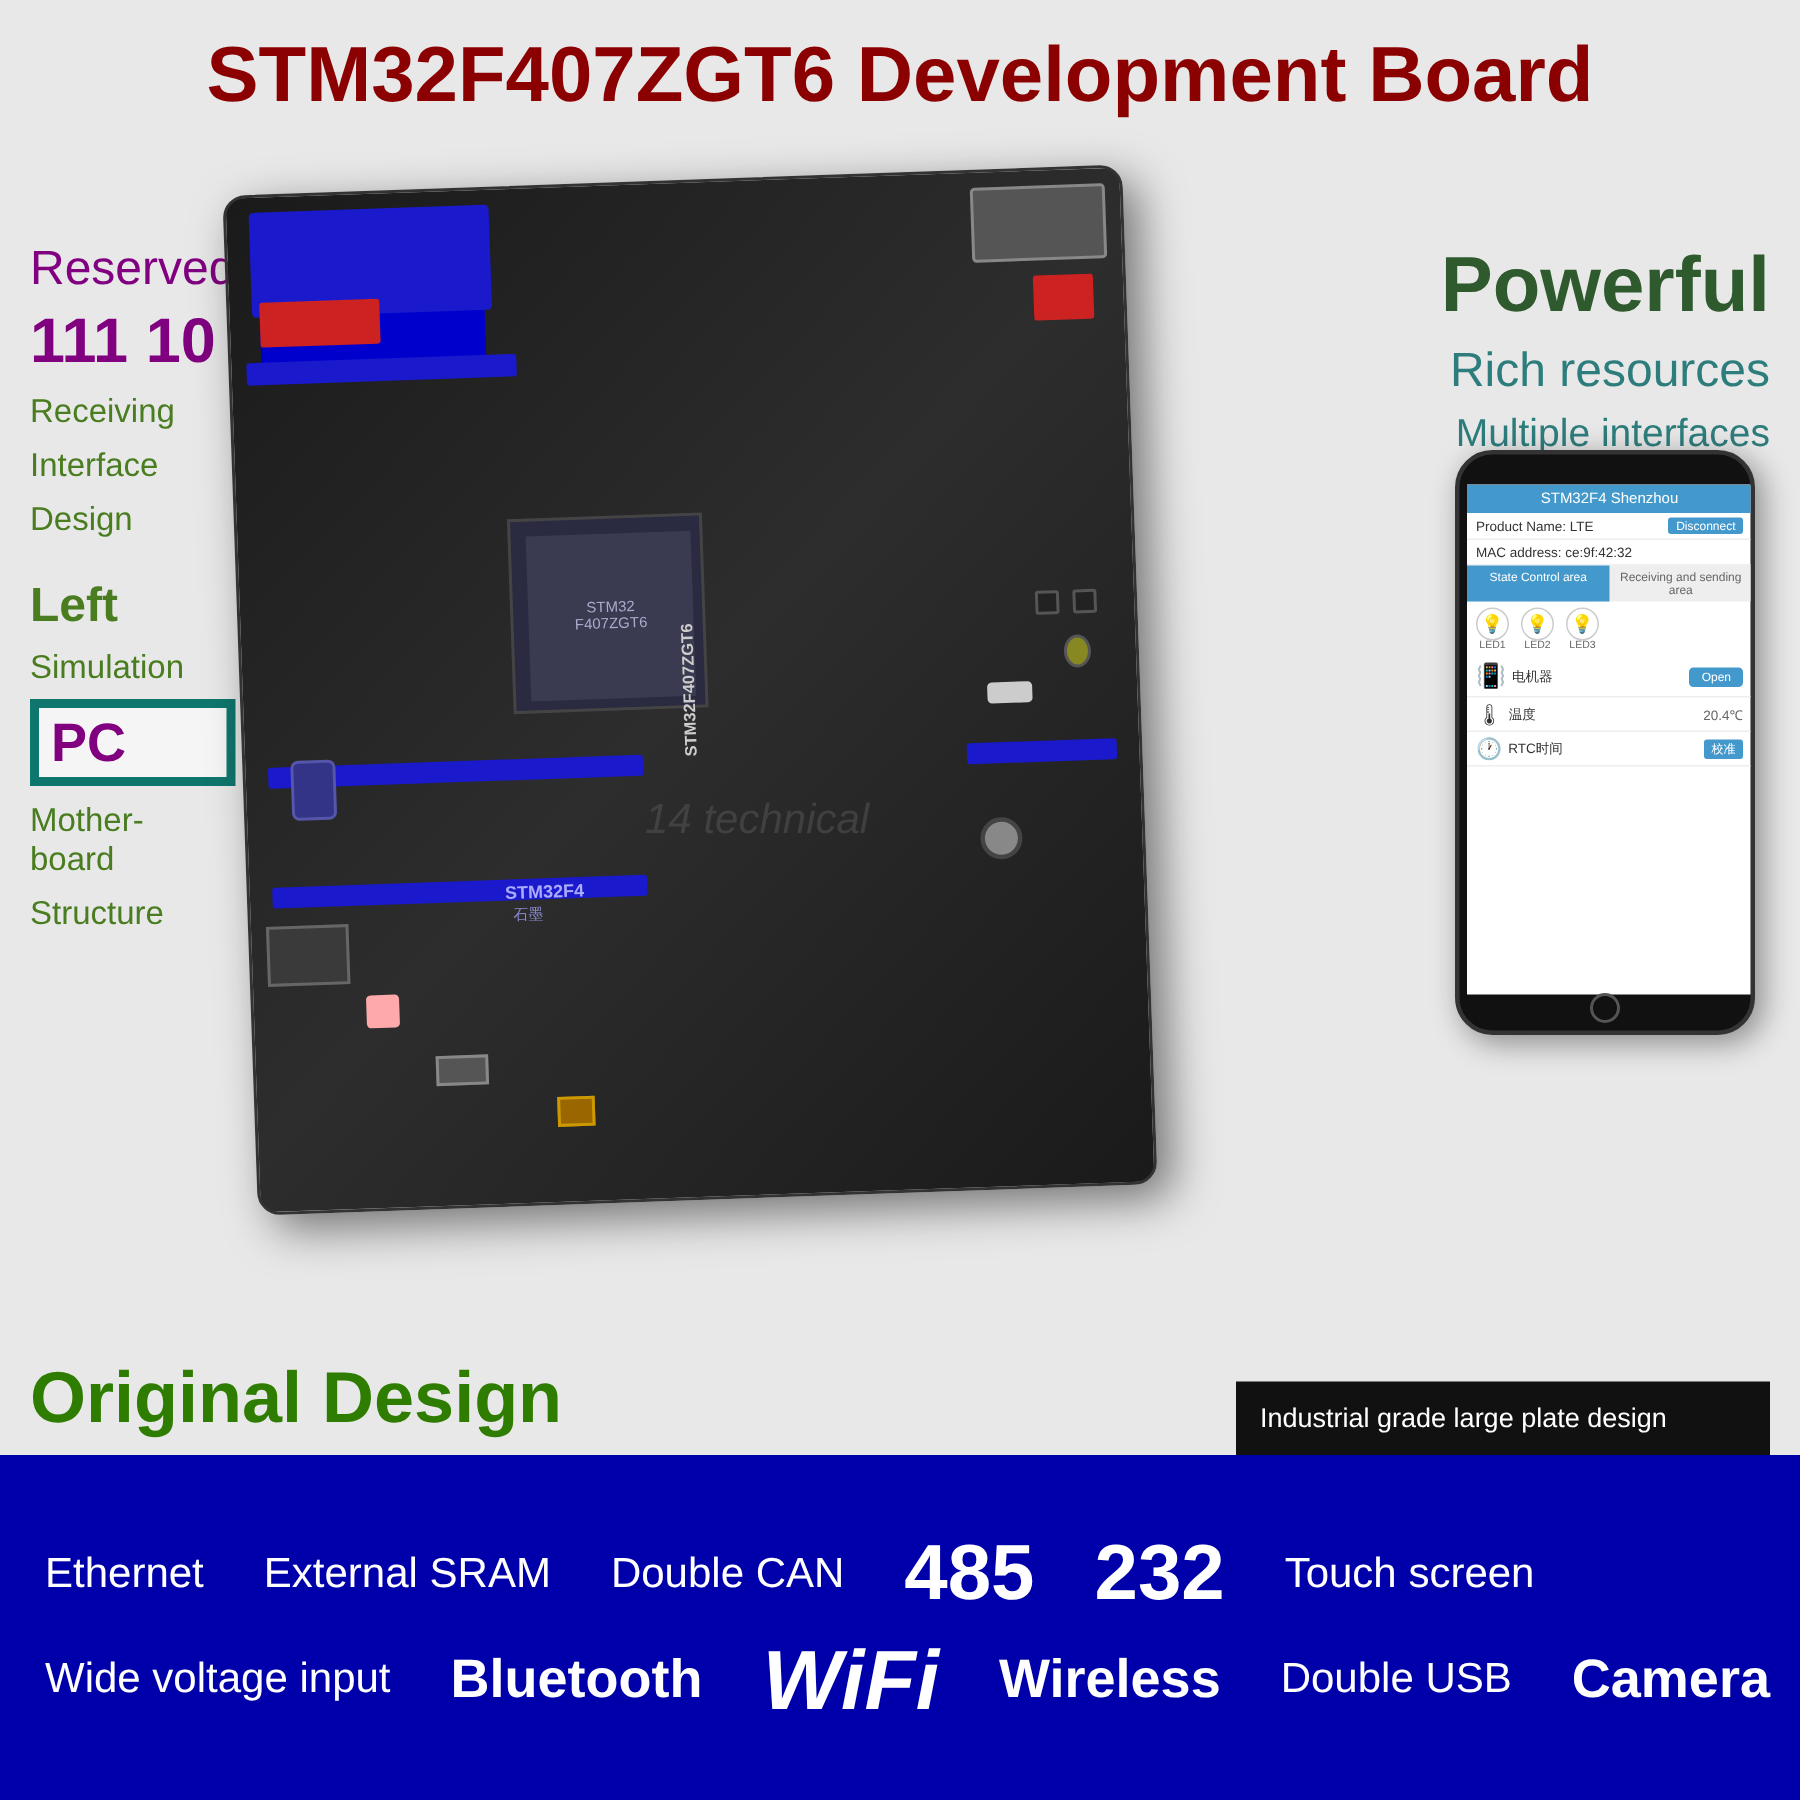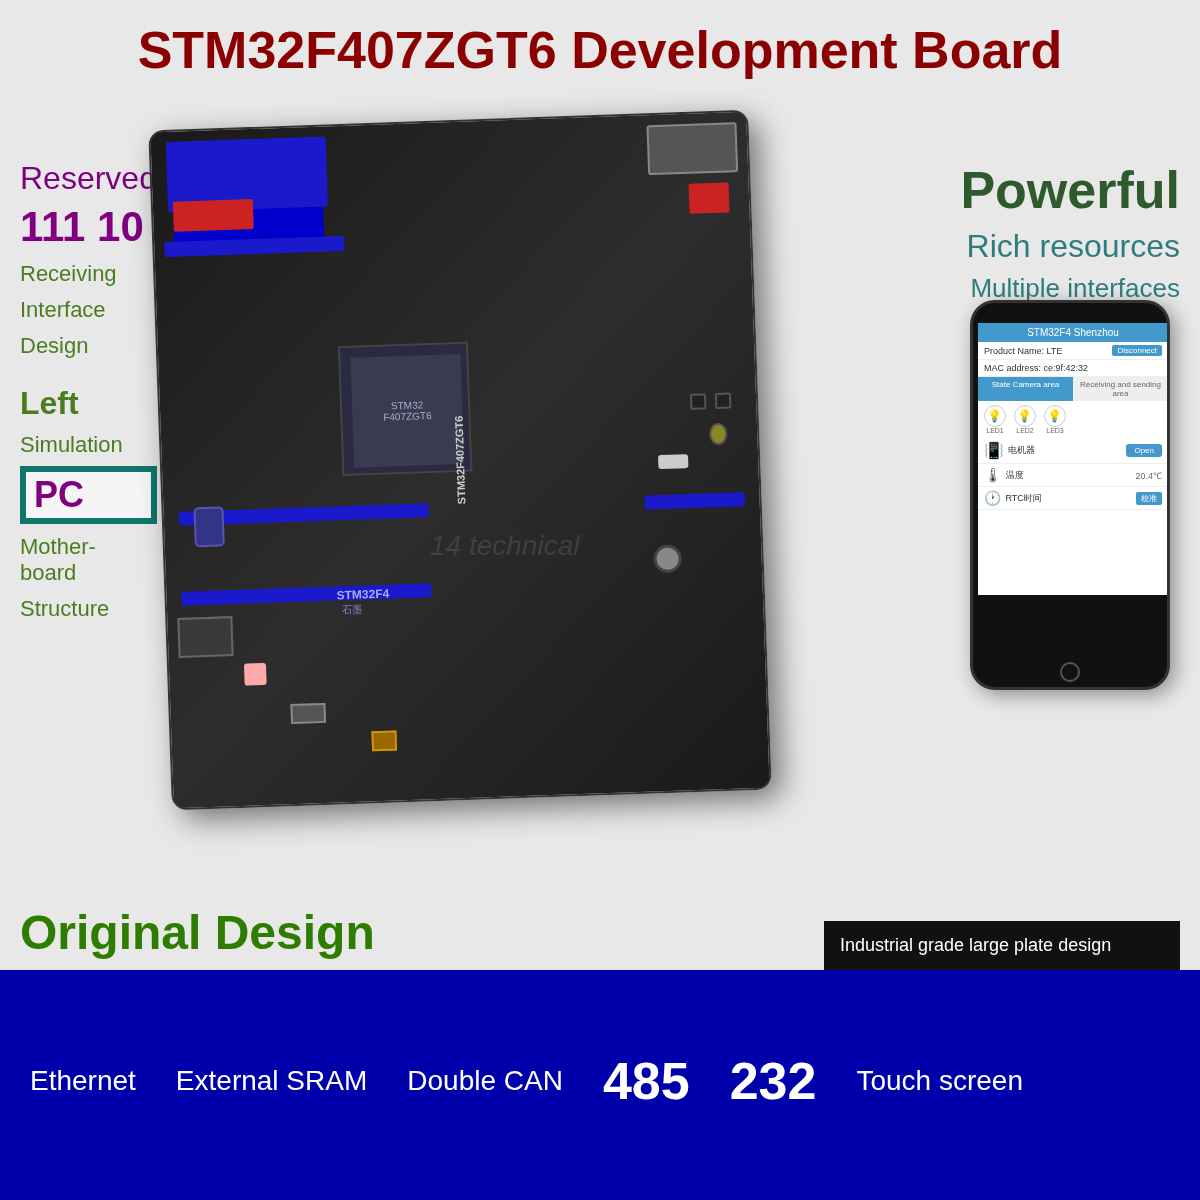--- a/index.html
+++ b/index.html
@@ -184,21 +184,21 @@
       border-radius: 25px;
       border: 3px solid #333;
       overflow: hidden;
       box-shadow: 5px 5px 20px rgba(0,0,0,0.4);
     }
 
     .phone-screen {
       position: absolute;
       top: 20px; left: 5px;
       width: 190px;
-      height: 272px;
+      height: 340px;
       background: #fff;
       overflow: hidden;
     }
 
     .phone-header {
       background: #4499cc;
       color: white;
       font-size: 10px;
       padding: 4px 6px;
       text-align: center;
@@ -457,21 +457,21 @@
   <div class="phone-screen">
     <div class="phone-header">STM32F4 Shenzhou</div>
     <div class="phone-row">
       <span class="phone-row-label">Product Name: LTE</span>
       <span style="background:#4499cc;color:white;padding:1px 5px;font-size:8px;border-radius:2px;">Disconnect</span>
     </div>
     <div class="phone-row">
       <span class="phone-row-label">MAC address: ce:9f:42:32</span>
     </div>
     <div class="phone-tab-row">
-      <div class="phone-tab active">State Camera area</div>
+      <div class="phone-tab active">State Control area</div>
       <div class="phone-tab">Receiving and sending area</div>
     </div>
     <div class="phone-icons-row">
       <div class="phone-icon-item">
         <div class="phone-circle" style="color:#ff4444;">💡</div>
         <span>LED1</span>
       </div>
       <div class="phone-icon-item">
         <div class="phone-circle" style="color:#44aa44;">💡</div>
         <span>LED2</span>
@@ -506,13 +506,21 @@
 
 <div class="bottom-banner">
   <div class="bottom-row-1">
     <span class="banner-item">Ethernet</span>
     <span class="banner-item">External SRAM</span>
     <span class="banner-item">Double CAN</span>
     <span class="banner-item-large">485</span>
     <span class="banner-item-large">232</span>
     <span class="banner-item">Touch screen</span>
   </div>
+  <div class="bottom-row-2">
+    <span class="banner-item">Wide voltage input</span>
+    <span class="banner-item-bold">Bluetooth</span>
+    <span class="wifi-text">WiFi</span>
+    <span class="banner-item-bold">Wireless</span>
+    <span class="banner-item">Double USB</span>
+    <span class="camera-text">Camera</span>
+  </div>
 </div>
 
 </body></html>

